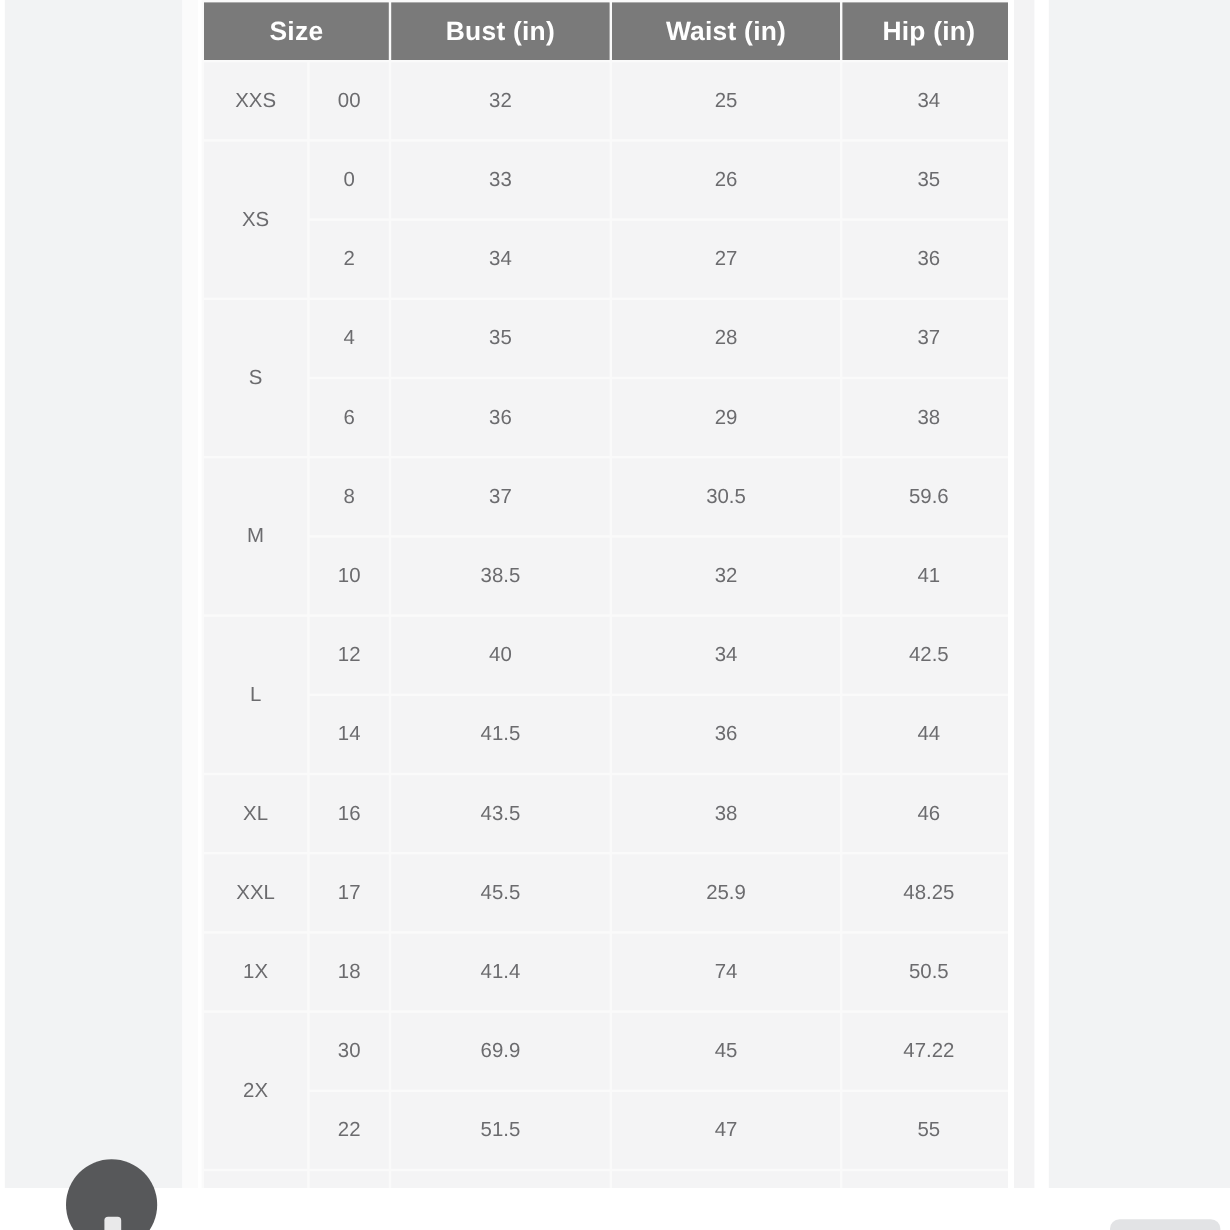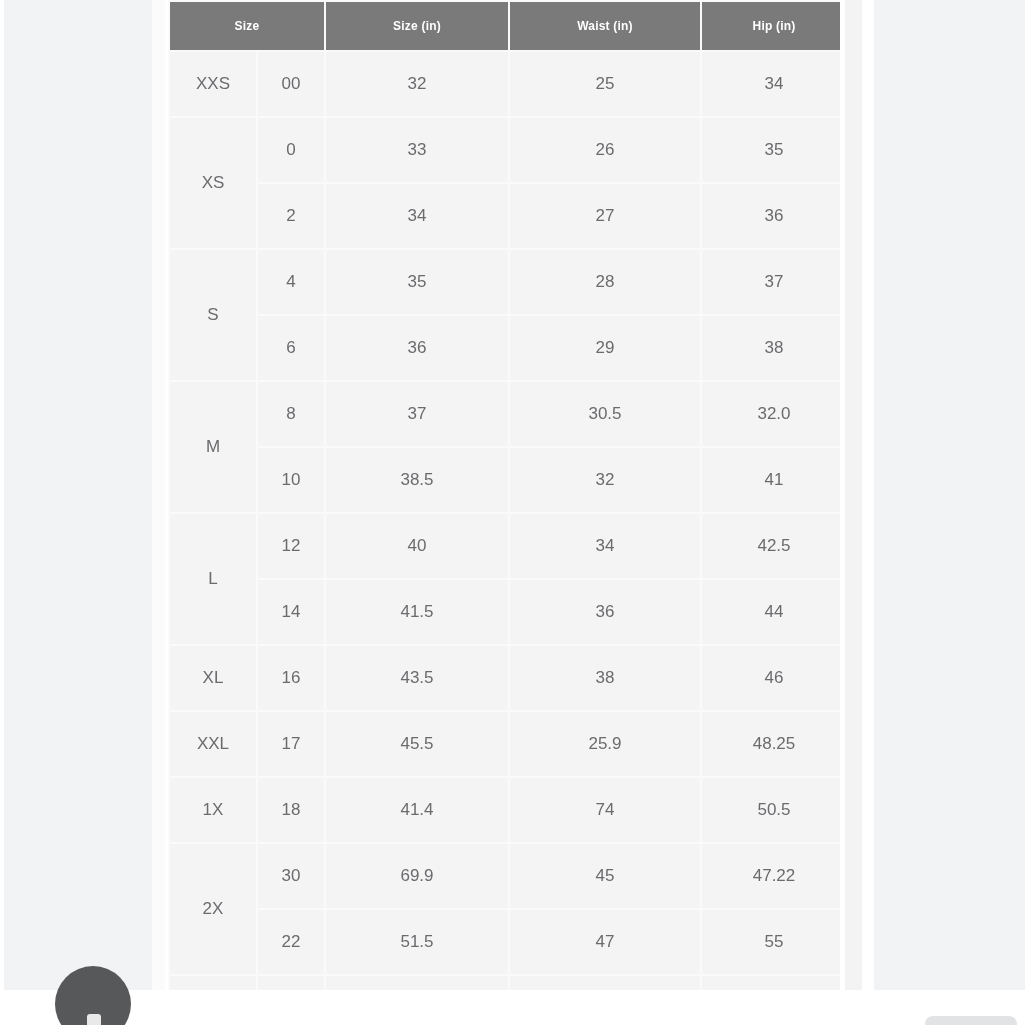--- a/index.html
+++ b/index.html
@@ -47,21 +47,21 @@
     border-collapse: separate;
     border-spacing: 2px;
     table-layout: fixed;
     margin: 0;
     padding: 0;
   }
 
   table.size-table th {
     background: #7a7a7a;
     color: #ffffff;
-    font-size: 12px;
+    font-size: 22px;
     font-weight: bold;
     height: 48px;
     padding: 0;
     text-align: center;
     vertical-align: middle;
     letter-spacing: 0.2px;
   }
 
   table.size-table td {
     background: #f4f4f5;
@@ -145,21 +145,21 @@
       <colgroup>
         <col class="c-letter">
         <col class="c-num">
         <col class="c-bust">
         <col class="c-waist">
         <col class="c-hip">
       </colgroup>
       <thead>
         <tr>
           <th colspan="2">Size</th>
-          <th>Size (in)</th>
+          <th>Bust (in)</th>
           <th>Waist (in)</th>
           <th>Hip (in)</th>
         </tr>
       </thead>
       <tbody id="table-body">
           <tr>
             <td class="size-letter" rowspan="1">XXS</td>
             <td>00</td>
             <td>32</td>
             <td>25</td>
@@ -189,21 +189,21 @@
             <td>6</td>
             <td>36</td>
             <td>29</td>
             <td>38</td>
           </tr>
           <tr>
             <td class="size-letter" rowspan="2">M</td>
             <td>8</td>
             <td>37</td>
             <td>30.5</td>
-            <td>32.0</td>
+            <td>59.6</td>
           </tr>
           <tr>
             <td>10</td>
             <td>38.5</td>
             <td>32</td>
             <td>41</td>
           </tr>
           <tr>
             <td class="size-letter" rowspan="2">L</td>
             <td>12</td>

